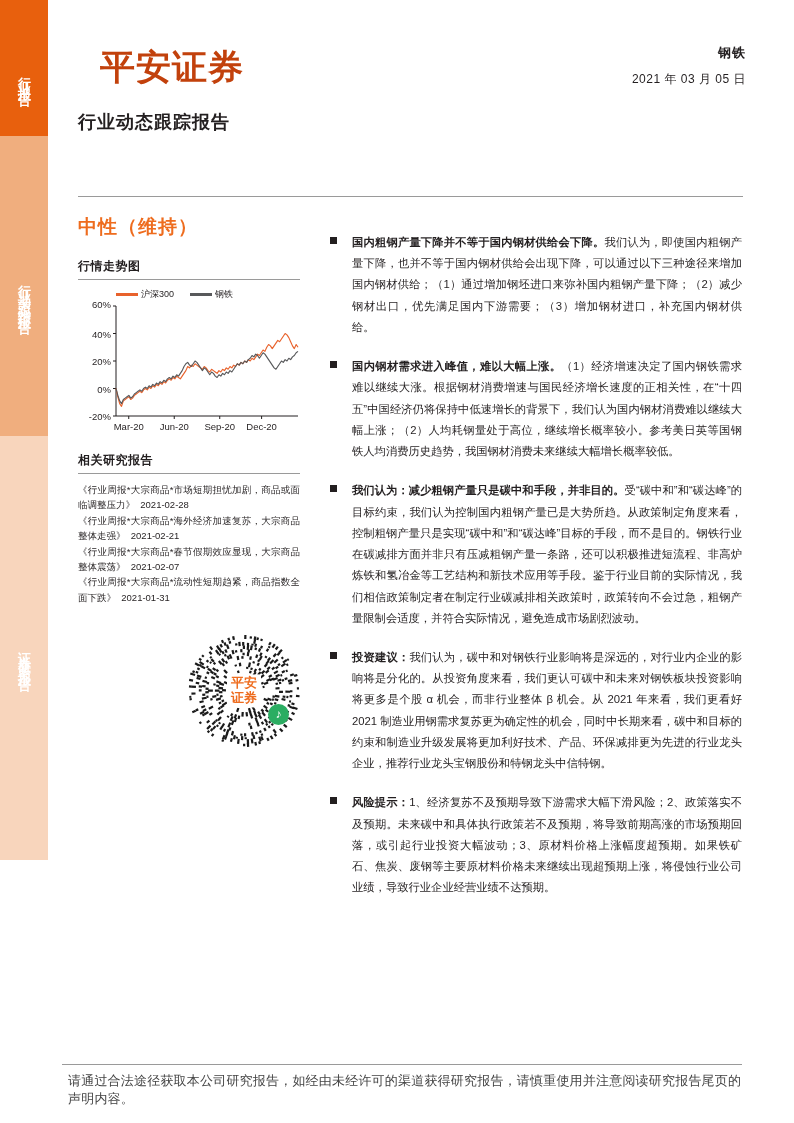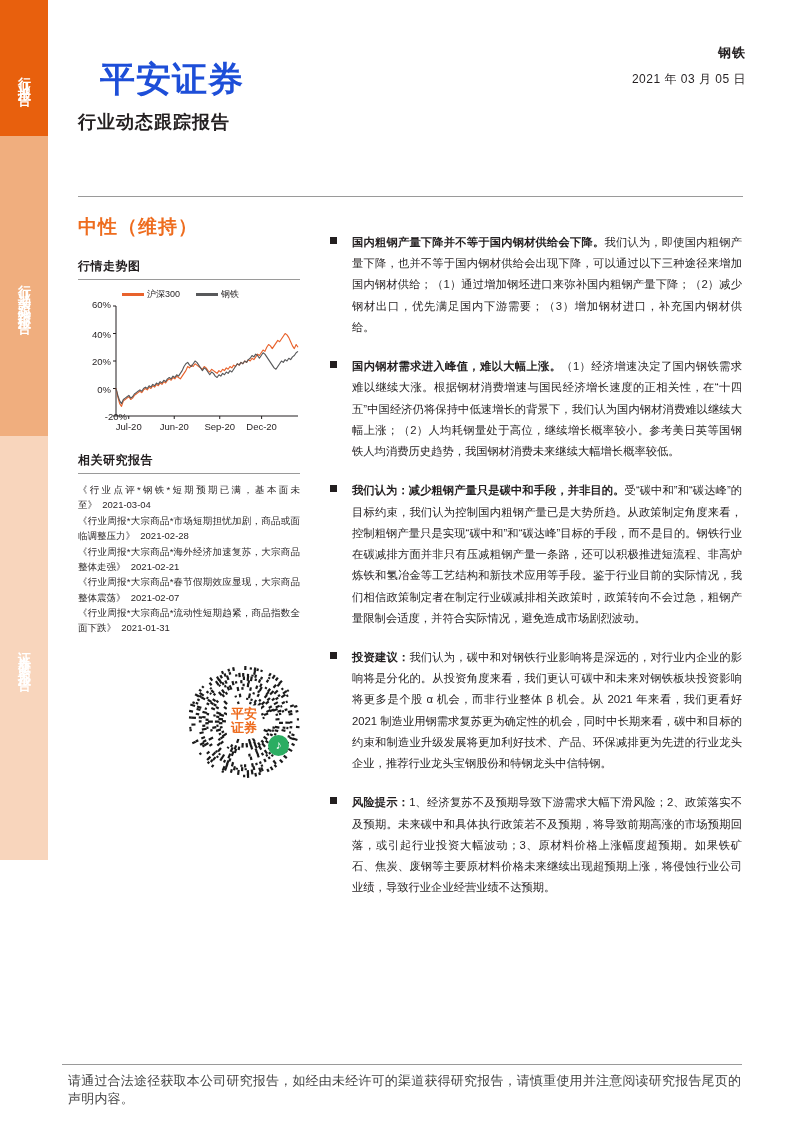--- a/index.html
+++ b/index.html
@@ -48,24 +48,24 @@
   #header {
     position: absolute;
     left: 78px;
     top: 36px;
     right: 48px;
     height: 60px;
   }
   #logo {
     position: absolute;
     left: 22px;
-    top: 20px;
+    top: 8px;
     font-size: 35px;
     font-weight: bold;
-    color: #1d4ed8;
+    color: #c2410c;
     letter-spacing: 1px;
   }
   #cat-wrap {
     position: absolute;
     right: 0;
     top: 8px;
     text-align: right;
   }
   #category {
     font-size: 13px;
@@ -139,21 +139,21 @@
   }
 
   
   #chart-box {
     width: 222px;
     height: 150px;
     position: relative;
   }
   #legend {
     position: absolute;
-    left: 44px;
+    left: 38px;
     top: 0px;
     display: flex;
     gap: 16px;
     align-items: center;
     font-size: 9px;
   }
   .legend-item { display: flex; align-items: center; gap: 3px; }
   .legend-swatch { display: block; width: 22px; height: 2.6px; }
   .legend-text { color: #231f20; font-size: 9px; }
 
@@ -366,38 +366,37 @@
             <line x1="35" x2="38" y1="61" y2="61" stroke="#231f20" stroke-width="1"></line>
             <line x1="35" x2="38" y1="33.5" y2="33.5" stroke="#231f20" stroke-width="1"></line>
             <line x1="35" x2="38" y1="6" y2="6" stroke="#231f20" stroke-width="1"></line>
             <line x1="50.74" x2="50.74" y1="116" y2="119" stroke="#231f20" stroke-width="1"></line>
             <line x1="96.24000000000001" x2="96.24000000000001" y1="116" y2="119" stroke="#231f20" stroke-width="1"></line>
             <line x1="141.74" x2="141.74" y1="116" y2="119" stroke="#231f20" stroke-width="1"></line>
             <line x1="183.6" x2="183.6" y1="116" y2="119" stroke="#231f20" stroke-width="1"></line>
             <path d="M38.00,88.50 L39.84,96.75 L41.68,103.63 L43.52,106.38 L45.35,100.88 L47.19,99.50 L49.03,98.13 L50.87,96.75 L52.71,99.50 L54.55,98.13 L56.38,95.38 L58.22,94.00 L60.06,92.63 L61.90,91.25 L63.74,92.63 L65.58,89.88 L67.41,88.50 L69.25,89.88 L71.09,87.13 L72.93,88.50 L74.77,85.75 L76.61,87.13 L78.44,84.38 L80.28,85.75 L82.12,83.00 L83.96,84.38 L85.80,81.63 L87.64,83.00 L89.47,80.25 L91.31,78.88 L93.15,80.25 L94.99,77.50 L96.83,78.88 L98.67,76.13 L100.51,77.50 L102.34,78.88 L104.18,76.13 L106.02,73.38 L107.86,70.63 L109.70,66.50 L111.54,67.88 L113.37,65.13 L115.21,66.50 L117.05,63.75 L118.89,65.13 L120.73,66.50 L122.57,67.88 L124.40,69.25 L126.24,66.50 L128.08,67.88 L129.92,70.63 L131.76,72.00 L133.60,69.25 L135.43,70.63 L137.27,72.00 L139.11,73.38 L140.95,70.63 L142.79,72.00 L144.63,69.25 L146.46,70.63 L148.30,67.88 L150.14,69.25 L151.98,66.50 L153.82,67.88 L155.66,65.13 L157.49,66.50 L159.33,63.75 L161.17,65.13 L163.01,62.38 L164.85,63.75 L166.69,61.00 L168.53,62.38 L170.36,59.63 L172.20,61.00 L174.04,58.25 L175.88,59.63 L177.72,56.88 L179.56,54.13 L181.39,55.50 L183.23,52.75 L185.07,50.00 L186.91,51.38 L188.75,47.25 L190.59,44.50 L192.42,45.88 L194.26,48.63 L196.10,45.88 L197.94,43.13 L199.78,40.38 L201.62,41.75 L203.45,39.00 L205.29,36.25 L207.13,33.50 L208.97,34.88 L210.81,37.63 L212.65,41.75 L214.48,45.88 L216.32,48.63 L218.16,44.50 L220.00,47.25 " fill="none" stroke="#E8622C" stroke-width="1.15" stroke-linejoin="round"></path>
             <path d="M38.00,88.50 L39.84,95.38 L41.68,100.88 L43.52,103.63 L45.35,99.50 L47.19,98.13 L49.03,96.75 L50.87,95.38 L52.71,98.13 L54.55,96.75 L56.38,94.00 L58.22,92.63 L60.06,91.25 L61.90,89.88 L63.74,91.25 L65.58,88.50 L67.41,87.13 L69.25,88.50 L71.09,85.75 L72.93,87.13 L74.77,84.38 L76.61,85.75 L78.44,83.00 L80.28,84.38 L82.12,81.63 L83.96,83.00 L85.80,80.25 L87.64,81.63 L89.47,78.88 L91.31,77.50 L93.15,78.88 L94.99,76.13 L96.83,77.50 L98.67,74.75 L100.51,76.13 L102.34,73.38 L104.18,70.63 L106.02,66.50 L107.86,63.75 L109.70,62.38 L111.54,65.13 L113.37,66.50 L115.21,63.75 L117.05,61.00 L118.89,62.38 L120.73,65.13 L122.57,67.88 L124.40,70.63 L126.24,67.88 L128.08,69.25 L129.92,72.00 L131.76,74.75 L133.60,72.00 L135.43,73.38 L137.27,76.13 L139.11,77.50 L140.95,74.75 L142.79,76.13 L144.63,73.38 L146.46,74.75 L148.30,72.00 L150.14,73.38 L151.98,70.63 L153.82,72.00 L155.66,69.25 L157.49,66.50 L159.33,63.75 L161.17,65.13 L163.01,62.38 L164.85,63.75 L166.69,61.00 L168.53,62.38 L170.36,59.63 L172.20,58.25 L174.04,55.50 L175.88,56.88 L177.72,54.13 L179.56,55.50 L181.39,58.25 L183.23,55.50 L185.07,52.75 L186.91,54.13 L188.75,56.88 L190.59,59.63 L192.42,62.38 L194.26,65.13 L196.10,67.88 L197.94,69.25 L199.78,66.50 L201.62,63.75 L203.45,61.00 L205.29,62.38 L207.13,59.63 L208.97,61.00 L210.81,58.25 L212.65,59.63 L214.48,56.88 L216.32,55.50 L218.16,52.75 L220.00,51.38 " fill="none" stroke="#58595B" stroke-width="1.15" stroke-linejoin="round"></path>
           </svg>
-          <div class="ytick" style="top: 116px; left: 16px; width: 33px;">-20%</div>
+          <div class="ytick" style="top: 116px; left: 0px; width: 33px;">-20%</div>
           <div class="ytick" style="top: 88.5px; left: 0px; width: 33px;">0%</div>
           <div class="ytick" style="top: 61px; left: 0px; width: 33px;">20%</div>
           <div class="ytick" style="top: 33.5px; left: 0px; width: 33px;">40%</div>
           <div class="ytick" style="top: 4px; left: 0px; width: 33px;">60%</div>
-          <div class="xtick" style="left: 50.74px; top: 121px;">Jul-20</div>
+          <div class="xtick" style="left: 50.74px; top: 121px;">Mar-20</div>
           <div class="xtick" style="left: 96.24px; top: 121px;">Jun-20</div>
           <div class="xtick" style="left: 141.74px; top: 121px;">Sep-20</div>
           <div class="xtick" style="left: 183.6px; top: 121px;">Dec-20</div>
         </div>
     </div>
   </div>
 
   <div id="reports">
     <div class="sec-title">相关研究报告</div>
     <div class="sec-rule"></div>
     <div id="report-list">
-        <div class="rep-item"><span>《行业点评*钢铁*短期预期已满，基本面未至》</span><span class="rep-date">&nbsp;&nbsp;2021-03-04</span></div>
         <div class="rep-item"><span>《行业周报*大宗商品*市场短期担忧加剧，商品或面临调整压力》</span><span class="rep-date">&nbsp;&nbsp;2021-02-28</span></div>
         <div class="rep-item"><span>《行业周报*大宗商品*海外经济加速复苏，大宗商品整体走强》</span><span class="rep-date">&nbsp;&nbsp;2021-02-21</span></div>
         <div class="rep-item"><span>《行业周报*大宗商品*春节假期效应显现，大宗商品整体震荡》</span><span class="rep-date">&nbsp;&nbsp;2021-02-07</span></div>
         <div class="rep-item"><span>《行业周报*大宗商品*流动性短期趋紧，商品指数全面下跌》</span><span class="rep-date">&nbsp;&nbsp;2021-01-31</span></div>
       </div>
   </div>
 
 
   <div id="qr-wrap">
     <div id="qr">

